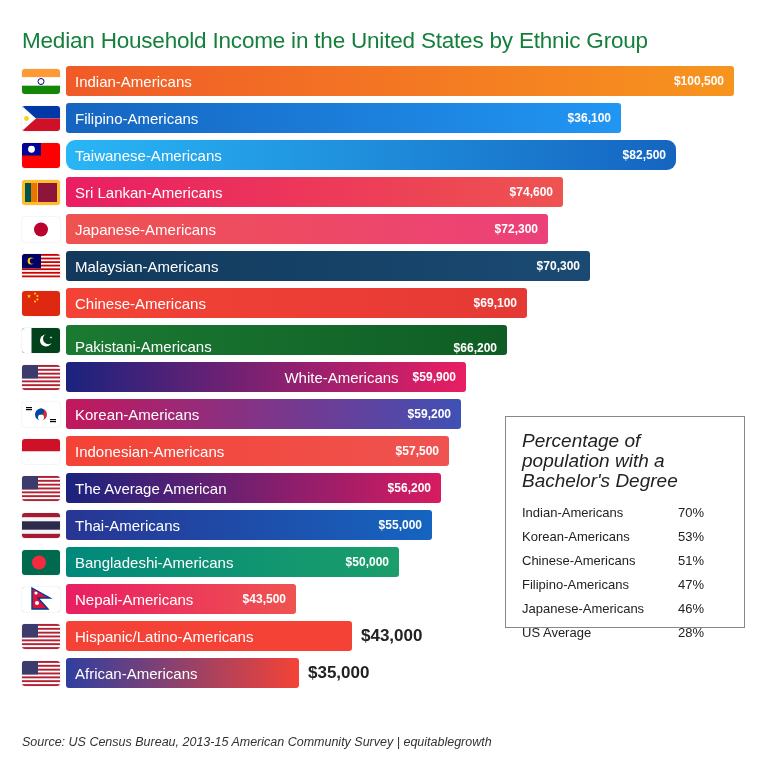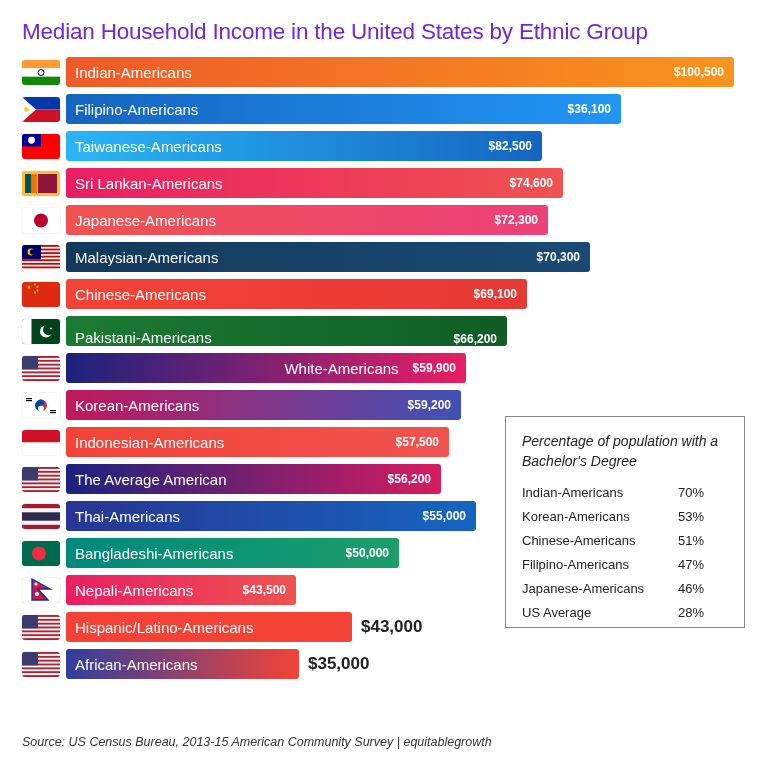--- a/index.html
+++ b/index.html
@@ -9,22 +9,22 @@
   body {
     width: 768px;
     height: 768px;
     background: #ffffff;
     font-family: "Liberation Sans", sans-serif;
     overflow: hidden;
     position: relative;
   }
   #title {
     font-size: 22.5px;
-    color: #6d28d9;
-    padding: 19px 0 0 22px;
+    color: #15803d;
+    padding: 28px 0 0 22px;
     letter-spacing: -0.2px;
     white-space: nowrap;
   }
   #chart {
     position: relative;
     margin-top: 12px;
   }
   .row {
     display: flex;
     align-items: center;
@@ -78,21 +78,21 @@
     top: 416px;
     width: 240px;
     height: 212px;
     border: 1px solid #888888;
     background: #ffffff;
     box-sizing: border-box;
     padding: 14px 16px 0 16px;
   }
   #legend-title {
     font-style: italic;
-    font-size: 14px;
+    font-size: 19px;
     color: #222222;
     line-height: 20px;
     margin-bottom: 14px;
   }
   .legend-row {
     display: flex;
     justify-content: space-between;
     font-size: 13px;
     color: #222222;
     margin-bottom: 9px;
@@ -142,21 +142,21 @@
       </div>
     </div>
     <div class="row">
       <div class="flag">
         <svg viewBox="0 0 38 25">
           <rect width="38" height="25" fill="#FE0000"></rect>
           <rect width="19" height="12.5" fill="#000095"></rect>
           <circle cx="9.5" cy="6.25" r="3.4" fill="#fff"></circle>
         </svg>
       </div>
-      <div class="bar" style="width: 476px; background: linear-gradient(to right, rgb(41, 182, 246), rgb(21, 101, 192));">
+      <div class="bar" style="width: 610px; background: linear-gradient(to right, rgb(41, 182, 246), rgb(21, 101, 192)); border-radius: 9px;">
         <span class="lbl">Taiwanese-Americans</span>
         <span class="val">$82,500</span>
       </div>
     </div>
     <div class="row">
       <div class="flag">
         <svg viewBox="0 0 38 25">
           <rect width="38" height="25" fill="#FFBE29"></rect>
           <rect x="3" y="3" width="6" height="19" fill="#00534E"></rect>
           <rect x="9" y="3" width="6" height="19" fill="#EB7400"></rect>
@@ -300,21 +300,21 @@
       </div>
     </div>
     <div class="row">
       <div class="flag">
         <svg viewBox="0 0 38 25">
           <rect width="38" height="25" fill="#A51931"></rect>
           <rect y="4.2" width="38" height="16.6" fill="#F4F5F8"></rect>
           <rect y="8.3" width="38" height="8.4" fill="#2D2A4A"></rect>
         </svg>
       </div>
-      <div class="bar" style="width: 410px; background: linear-gradient(to right, rgb(40, 53, 147), rgb(21, 101, 192));">
+      <div class="bar" style="width: 366px; background: linear-gradient(to right, rgb(40, 53, 147), rgb(21, 101, 192));">
         <span class="lbl">Thai-Americans</span>
         <span class="val">$55,000</span>
       </div>
     </div>
     <div class="row">
       <div class="flag">
         <svg viewBox="0 0 38 25">
           <rect width="38" height="25" fill="#006A4E"></rect>
           <circle cx="17" cy="12.5" r="7" fill="#F42A41"></circle>
         </svg>

